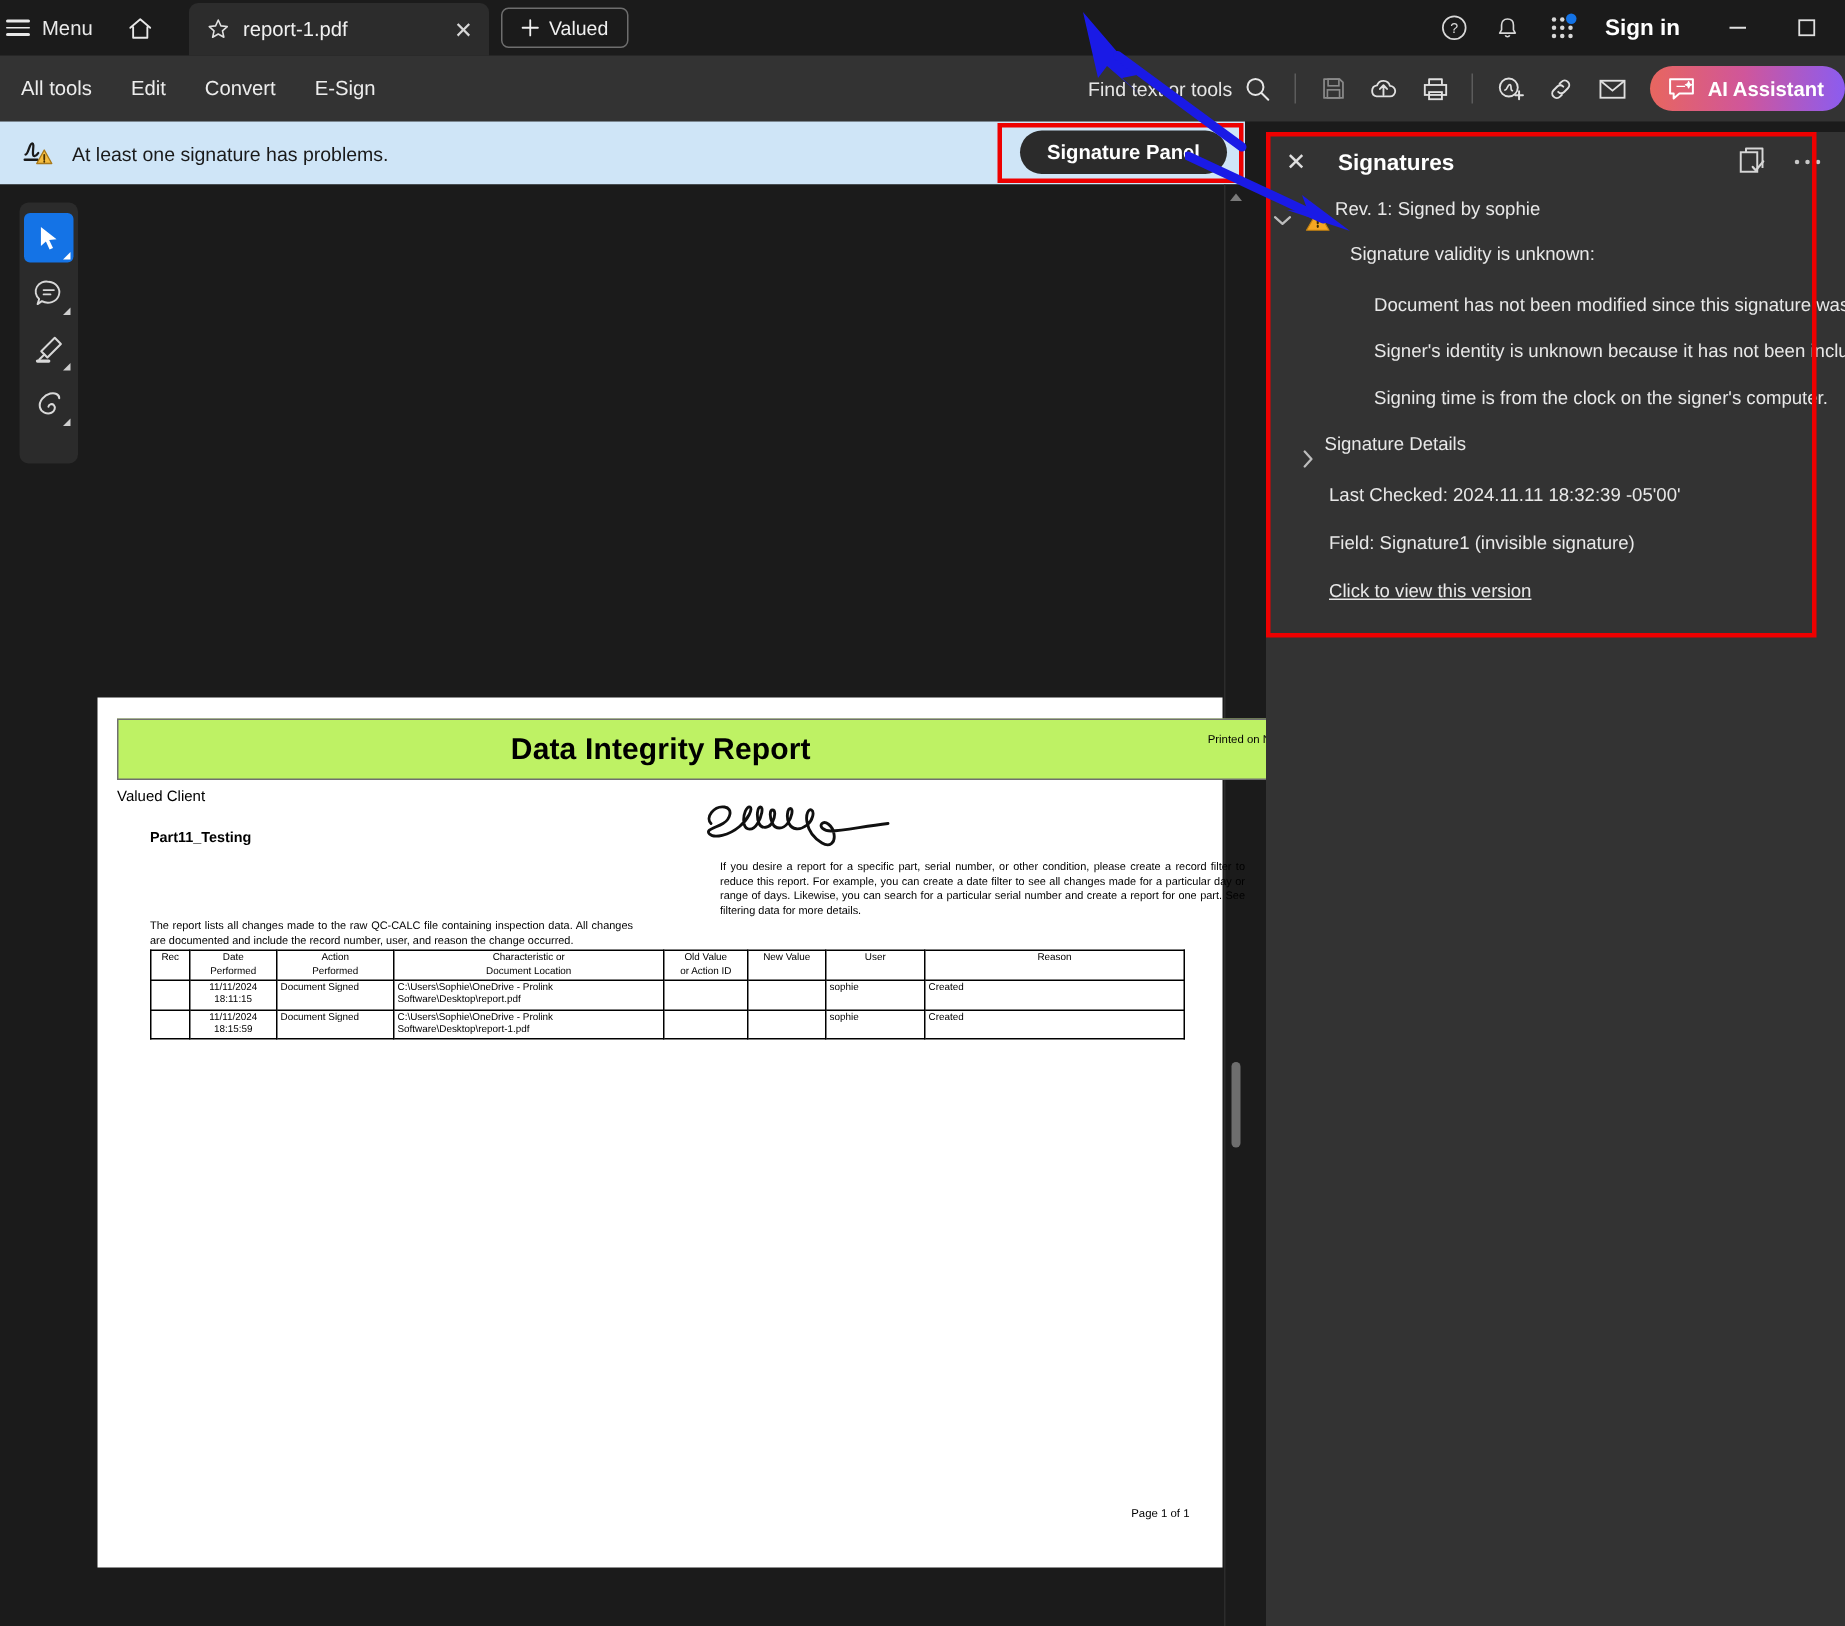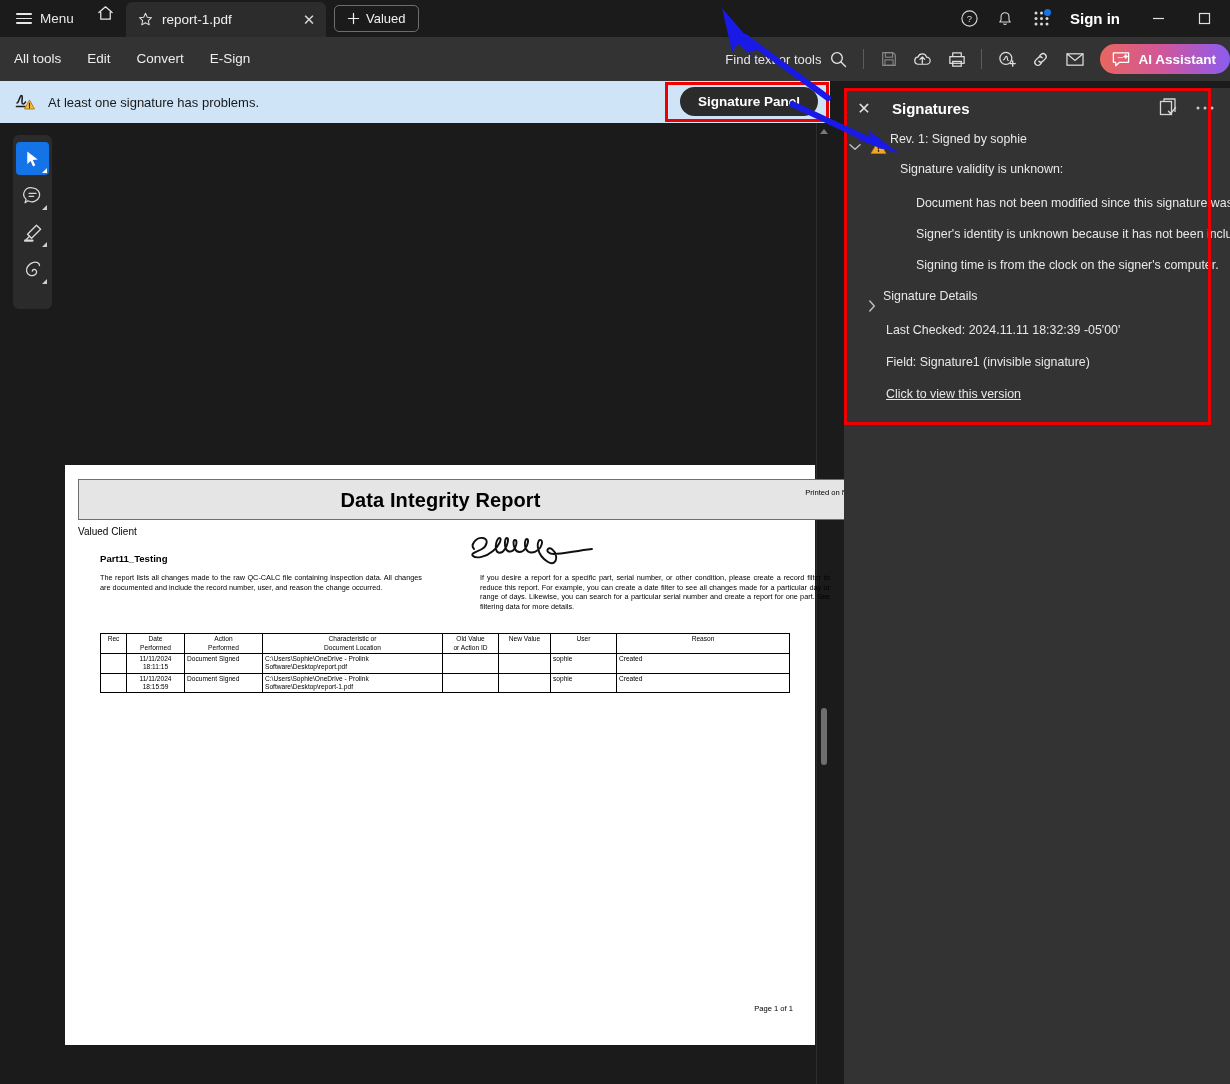--- a/index.html
+++ b/index.html
@@ -9,21 +9,21 @@
     font-family: "Liberation Sans", sans-serif;
     overflow: hidden;
   }
   #app { position: relative; width: 1230px; height: 1084px; }
 
   
   .titlebar {
     position: absolute; top: 0; left: 0; width: 1230px; height: 37px;
     background: #1b1b1b; display: flex; align-items: flex-end;
   }
-  .tb-left { display: flex; height: 37px; padding-left: 12px; gap: 14px; }
+  .tb-left { display: flex; align-items: center; height: 37px; gap: 14px; }
   .menu-btn { display: flex; align-items: center; gap: 8px; color: #e8e8e8; font-size: 13.5px; cursor: pointer; padding: 4px 4px; }
   .hamburger { display: flex; flex-direction: column; justify-content: space-between; width: 16px; height: 11px; }
   .hamburger span { display: block; height: 1.6px; background: #e8e8e8; border-radius: 1px; }
   .home-btn { width: 28px; height: 26px; display: flex; align-items: center; justify-content: center; cursor: pointer; }
 
   .tab {
     position: absolute; left: 126px; top: 2px; width: 200px; height: 35px;
     background: #2c2c2c; border-radius: 6px 6px 0 0;
     display: flex; align-items: center; padding: 0 8px 0 12px; gap: 9px;
     cursor: pointer;
@@ -93,30 +93,30 @@
   .vscroll-up { position: absolute; top: 6px; left: 3px; width: 0; height: 0;
                 border-left: 4px solid transparent; border-right: 4px solid transparent; border-bottom: 5px solid #7a7a7a; }
   .vscroll-thumb { position: absolute; left: 4px; top: 585px; width: 6px; height: 57px; background: #6e6e6e; border-radius: 3px; cursor: pointer; }
 
   
   .page {
     position: absolute; left: 65px; top: 465px; width: 750px; height: 580px;
     background: #ffffff; font-family: "Liberation Sans", sans-serif; color: #000;
   }
   .pg-header { position: absolute; left: 13px; top: 14px; width: 838px; height: 41px;
-               background: #e5e5e5; border: 1px solid #6f6f6f; }
+               background: #bef264; border: 1px solid #6f6f6f; }
   .pg-title { position: absolute; left: 0; top: 0; width: 723px; height: 41px;
               display: flex; align-items: center; justify-content: center;
               font-size: 20px; font-weight: bold; letter-spacing: 0.1px; }
   .pg-printed { position: absolute; right: 7px; top: 7px; text-align: right; font-size: 7.6px; line-height: 11px; }
   .pg-client { position: absolute; left: 13px; top: 61px; font-size: 10px; }
   .pg-part { position: absolute; left: 35px; top: 88px; font-size: 9.6px; font-weight: bold; }
   .pg-sig { position: absolute; left: 395px; top: 58px; width: 190px; height: 44px; }
   .pg-col { position: absolute; top: 108px; font-size: 7.3px; line-height: 9.6px; text-align: justify; }
-  .pg-col.left { left: 35px; width: 322px; }
+  .pg-col.left { left: 35px; width: 322px; margin-top: 39px; }
   .pg-col.right { left: 375px; width: 350px; margin-left: 40px; }
 
   table.rep { position: absolute; left: 35px; top: 168px; width: 690px; border-collapse: collapse; }
   table.rep th, table.rep td { border: 1px solid #000; font-size: 6.6px; font-weight: normal; padding: 1px 2px; vertical-align: top; }
   table.rep th { text-align: center; line-height: 8.6px; padding: 1px 0; }
   table.rep td { height: 19px; line-height: 8.2px; }
   td.c { text-align: center; }
   .pg-footer { position: absolute; right: 22px; top: 539px; font-size: 7.6px; }
 
   

